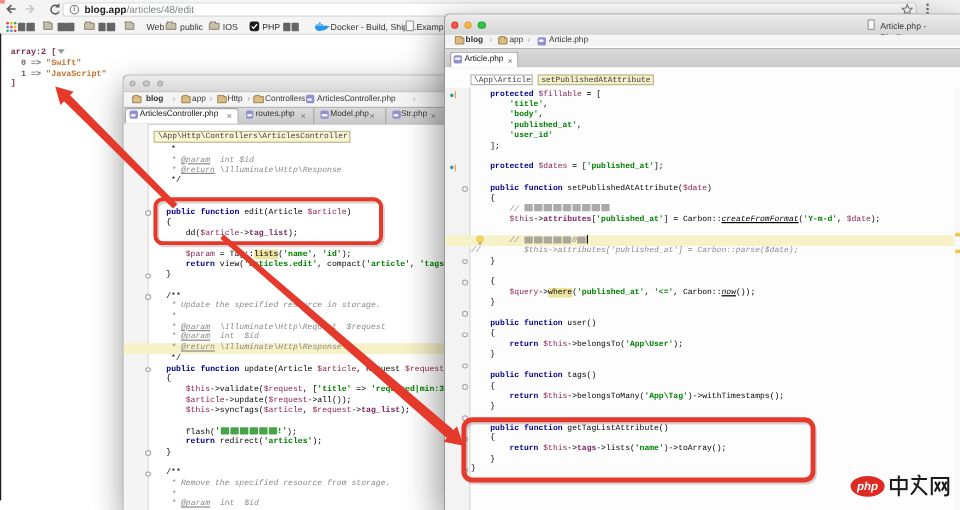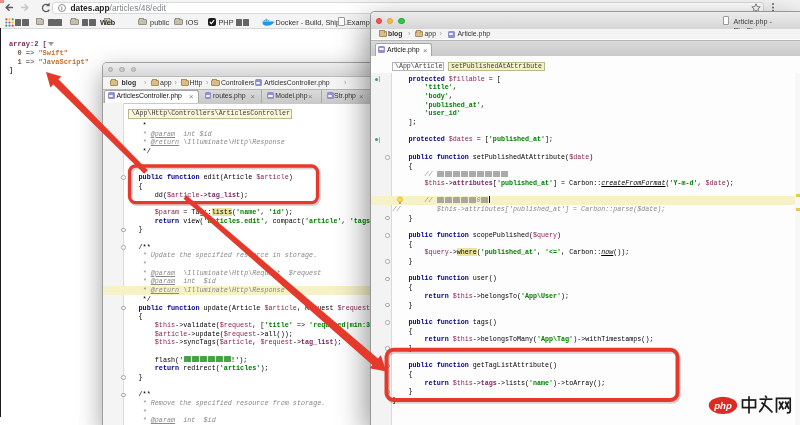--- a/index.html
+++ b/index.html
@@ -33,21 +33,21 @@
 <div class="abs" style="left:0;top:0;width:800px;height:28px;background:#f4f4f4;border-bottom:1px solid #d8d8d8;"></div>
 <div class="abs" style="left:0;top:0;width:4px;height:2.5px;background:#ef8983;"></div>
 <svg class="abs" style="left:4px;top:2px;" width="50" height="11" viewBox="0 0 50 11">
  <path d="M9 5.5 H2.5 M5.5 2.2 L2.2 5.5 L5.5 8.8" stroke="#5a5a5a" stroke-width="1.4" fill="none"></path>
  <path d="M17 5.5 H23.5 M20.5 2.2 L23.8 5.5 L20.5 8.8" stroke="#c6c6c6" stroke-width="1.4" fill="none"></path>
  <path d="M44.6 3.4 A3.6 3.6 0 1 0 45.3 7.6" stroke="#5a5a5a" stroke-width="1.3" fill="none"></path>
       <path d="M45.6 0.6 L45.6 4.2 L42.0 4.2 Z" fill="#5a5a5a"></path>
 </svg>
 <div class="abs" style="left:52px;top:1.8px;width:712px;height:11.8px;background:#fff;border:1px solid #d9d9d9;border-radius:3px;box-sizing:border-box;"></div>
 <div class="abs" style="left:58px;top:3.8px;width:7.8px;height:7.8px;border:1px solid #888;border-radius:50%;box-sizing:border-box;color:#777;font-size:6px;text-align:center;line-height:6.2px;font-weight:bold;">i</div>
-<div class="abs" style="left:70.5px;top:3.4px;font-size:8.4px;color:#202124;"><b style="font-weight:bold;">dates.app</b><span style="color:#80868b;">/articles/48/edit</span></div>
+<div class="abs" style="left:70.5px;top:3.4px;font-size:8.4px;color:#202124;"><b style="font-weight:bold;">blog.app</b><span style="color:#80868b;">/articles/48/edit</span></div>
 <svg class="abs" style="left:751px;top:2.5px;" width="10" height="10" viewBox="0 0 10 10">
       <path d="M5 0.8 L6.2 3.6 L9.2 3.9 L7 5.9 L7.6 8.9 L5 7.3 L2.4 8.9 L3 5.9 L0.8 3.9 L3.8 3.6 Z" fill="none" stroke="#757575" stroke-width="0.9"></path>
     </svg>
 <div class="abs" style="left:771.6px;top:3px;width:2px;height:2px;border-radius:50%;background:#5f6368;box-shadow:0 3.4px 0 #5f6368,0 6.8px 0 #5f6368;"></div>
 
 <svg class="abs" style="left:5px;top:17.5px;" width="9" height="9" viewBox="0 0 9 9">
  <circle cx="1.3" cy="1.3" r="1.1" fill="#ea4335"></circle>
       <circle cx="4.5" cy="1.3" r="1.1" fill="#fbbc05"></circle>
       <circle cx="7.7" cy="1.3" r="1.1" fill="#34a853"></circle>
  <circle cx="1.3" cy="4.5" r="1.1" fill="#4285f4"></circle>
@@ -56,21 +56,21 @@
  <circle cx="1.3" cy="7.7" r="1.1" fill="#34a853"></circle>
       <circle cx="4.5" cy="7.7" r="1.1" fill="#4285f4"></circle>
       <circle cx="7.7" cy="7.7" r="1.1" fill="#ea4335"></circle>
 </svg>
 <div class="abs bmt" style="left:14.6px;top:17.8px;"><span class="cb"></span><span class="cb"></span></div>
 <div class="gfolder" style="left:35.6px;top:18.6px;"></div>
 <div class="abs bmt" style="left:47.8px;top:17.8px;"><span class="cb"></span><span class="cb"></span></div>
 <div class="gfolder" style="left:69.8px;top:18.6px;"></div>
 <div class="abs bmt" style="left:81.5px;top:17.8px;"><span class="cb"></span><span class="cb"></span></div>
 <div class="gfolder" style="left:103.6px;top:18.6px;"></div>
-<div class="abs bmt" style="left:100px;top:17.8px;font-weight:bold;">Web</div>
+<div class="abs bmt" style="left:122px;top:17.8px;">Web</div>
 <div class="gfolder" style="left:138.2px;top:18.6px;"></div>
 <div class="abs bmt" style="left:150.1px;top:17.8px;">public</div>
 <div class="gfolder" style="left:173.9px;top:18.6px;"></div>
 <div class="abs bmt" style="left:185.7px;top:17.8px;">IOS</div>
 <div class="abs" style="left:207.6px;top:17.6px;width:8.6px;height:8.6px;background:#1a1a1a;border-radius:2px;"></div>
 <svg class="abs" style="left:209px;top:19.2px;" width="6" height="6" viewBox="0 0 6 6">
       <path d="M0.8 3 L2.3 4.6 L5.2 1.2" stroke="#fff" stroke-width="1.1" fill="none"></path>
     </svg>
 <div class="abs bmt" style="left:218.5px;top:17.8px;">PHP <span class="cb"></span><span class="cb"></span></div>
 <svg class="abs" style="left:261.5px;top:17.8px;" width="13" height="9" viewBox="0 0 13 9">
@@ -236,21 +236,20 @@
 <div></div>
 <div>    <span class="k">public</span> <span class="k">function</span> setPublishedAtAttribute(<span class="v">$date</span>)</div>
 <div>    {</div>
 <div>        <span class="c">// <span class="cj"></span><span class="cj"></span><span class="cj"></span><span class="cj"></span><span class="cj"></span><span class="cj"></span><span class="cj"></span><span class="cj"></span><span class="cj"></span></span></div>
 <div>        <span class="v">$this</span>-&gt;<span class="f">attributes</span>[<span class="s">'published_at'</span>] = Carbon::<span class="it">createFromFormat</span>(<span class="s">'Y-m-d'</span>, <span class="v">$date</span>);</div>
 <div></div>
 <div>        <span class="c">// <span class="cj"></span><span class="cj"></span><span class="cj"></span><span class="cj"></span><span class="cj"></span>0<span class="cj"></span></span><span style="display:inline-block;width:1px;height:6.6px;background:#000;vertical-align:-8%;"></span></div>
 <div><span class="c">//         $this-&gt;attributes['published_at'] = Carbon::parse($date);</span></div>
 <div>    }</div>
 <div></div>
-<div>    <span class="k">public</span> <span class="k">function</span> scopePublished(<span class="v">$query</span>)</div>
 <div>    {</div>
 <div>        <span class="v">$query</span>-&gt;<span style="background:#ece49c;">where</span>(<span class="s">'published_at'</span>, <span class="s">'&lt;='</span>, Carbon::<span class="it">now</span>());</div>
 <div>    }</div>
 <div></div>
 <div>    <span class="k">public</span> <span class="k">function</span> user()</div>
 <div>    {</div>
 <div>        <span class="k">return</span> <span class="v">$this</span>-&gt;belongsTo(<span class="s">'App\User'</span>);</div>
 <div>    }</div>
 <div></div>
 <div>    <span class="k">public</span> <span class="k">function</span> tags()</div>

